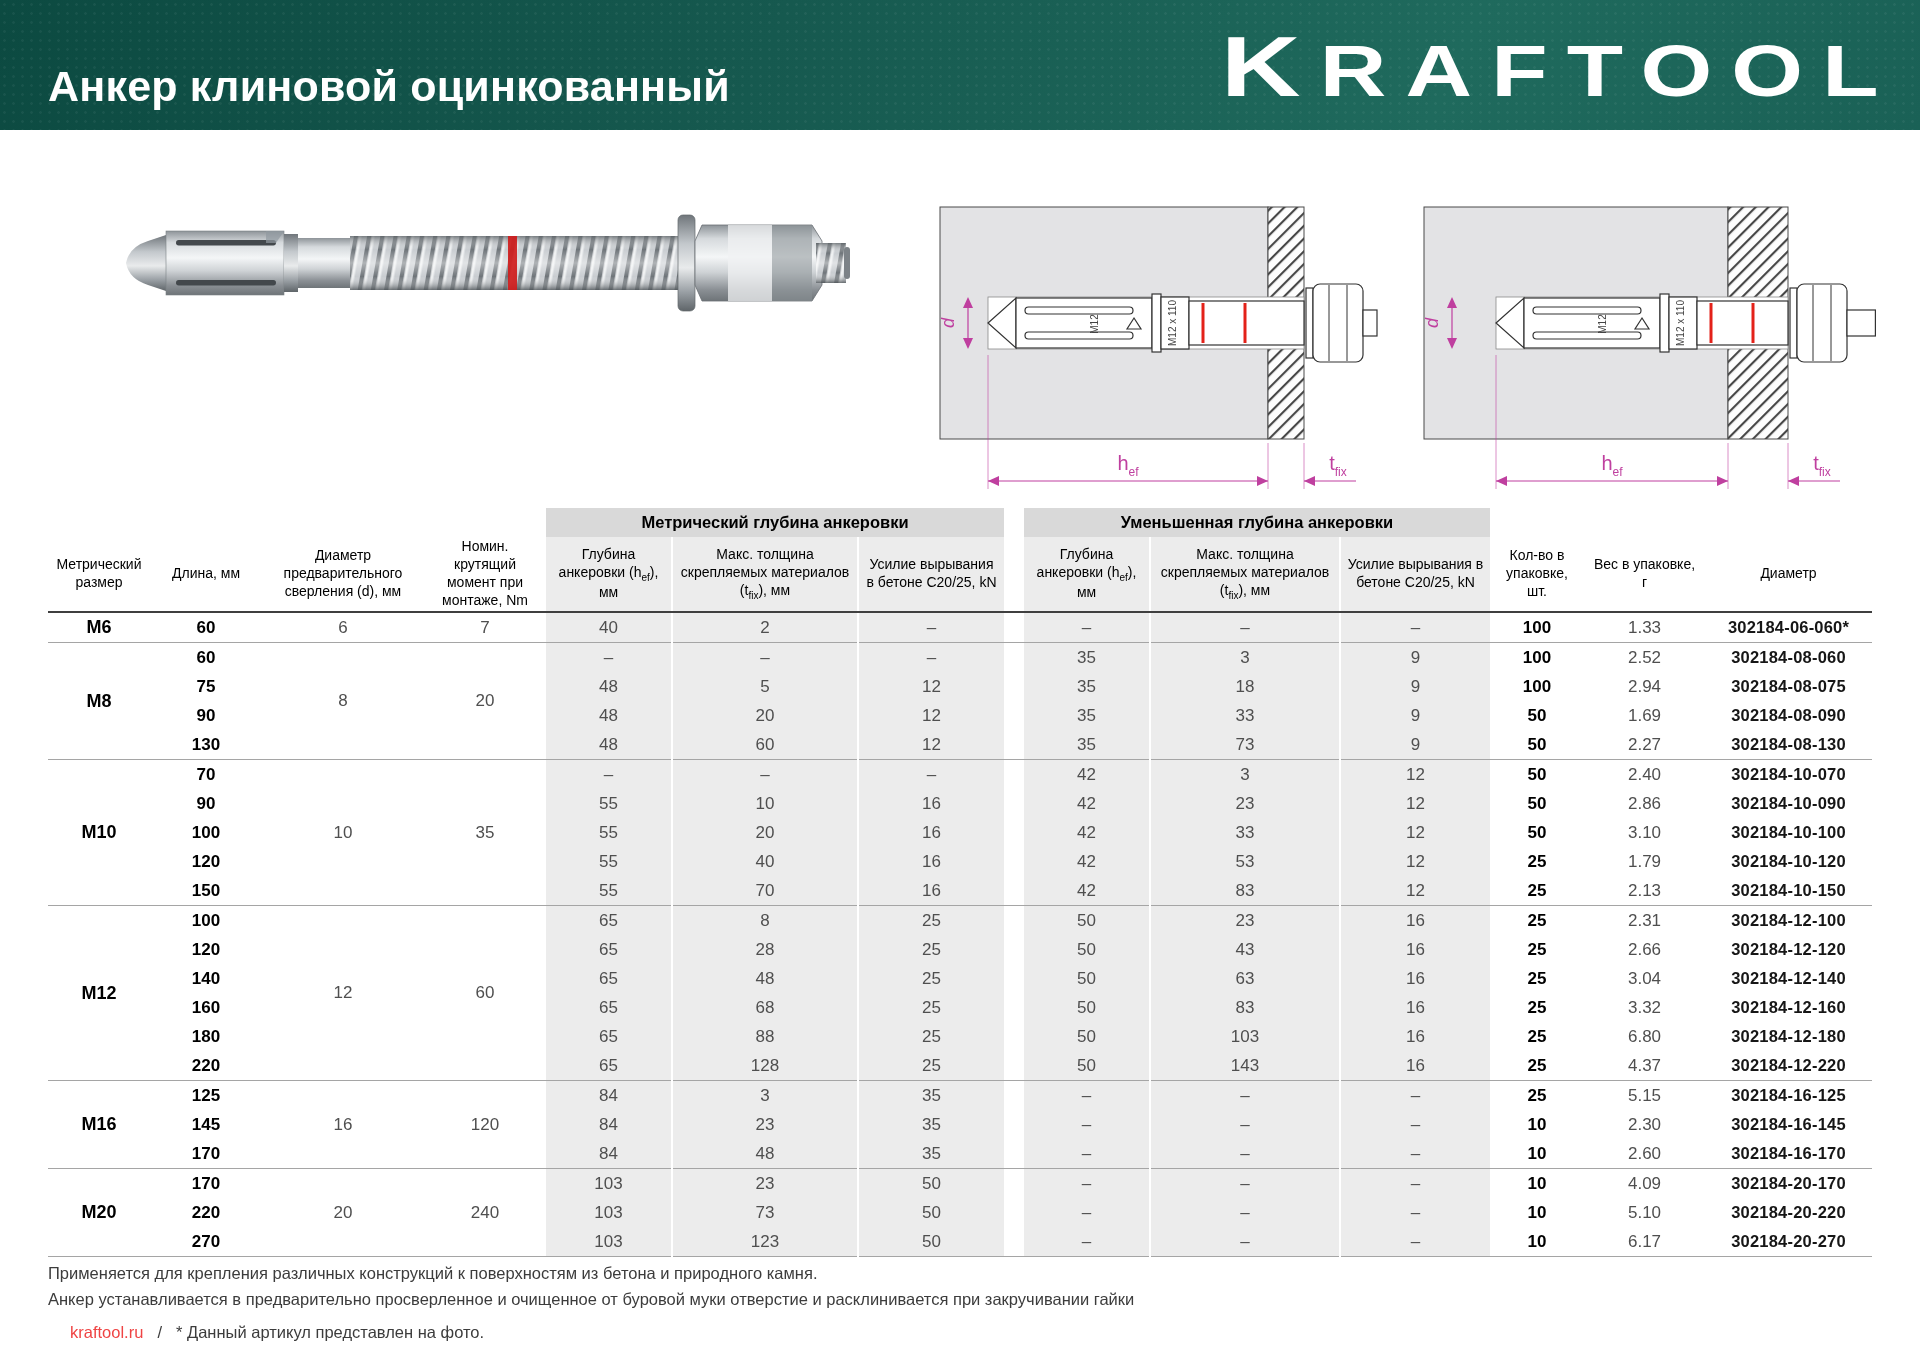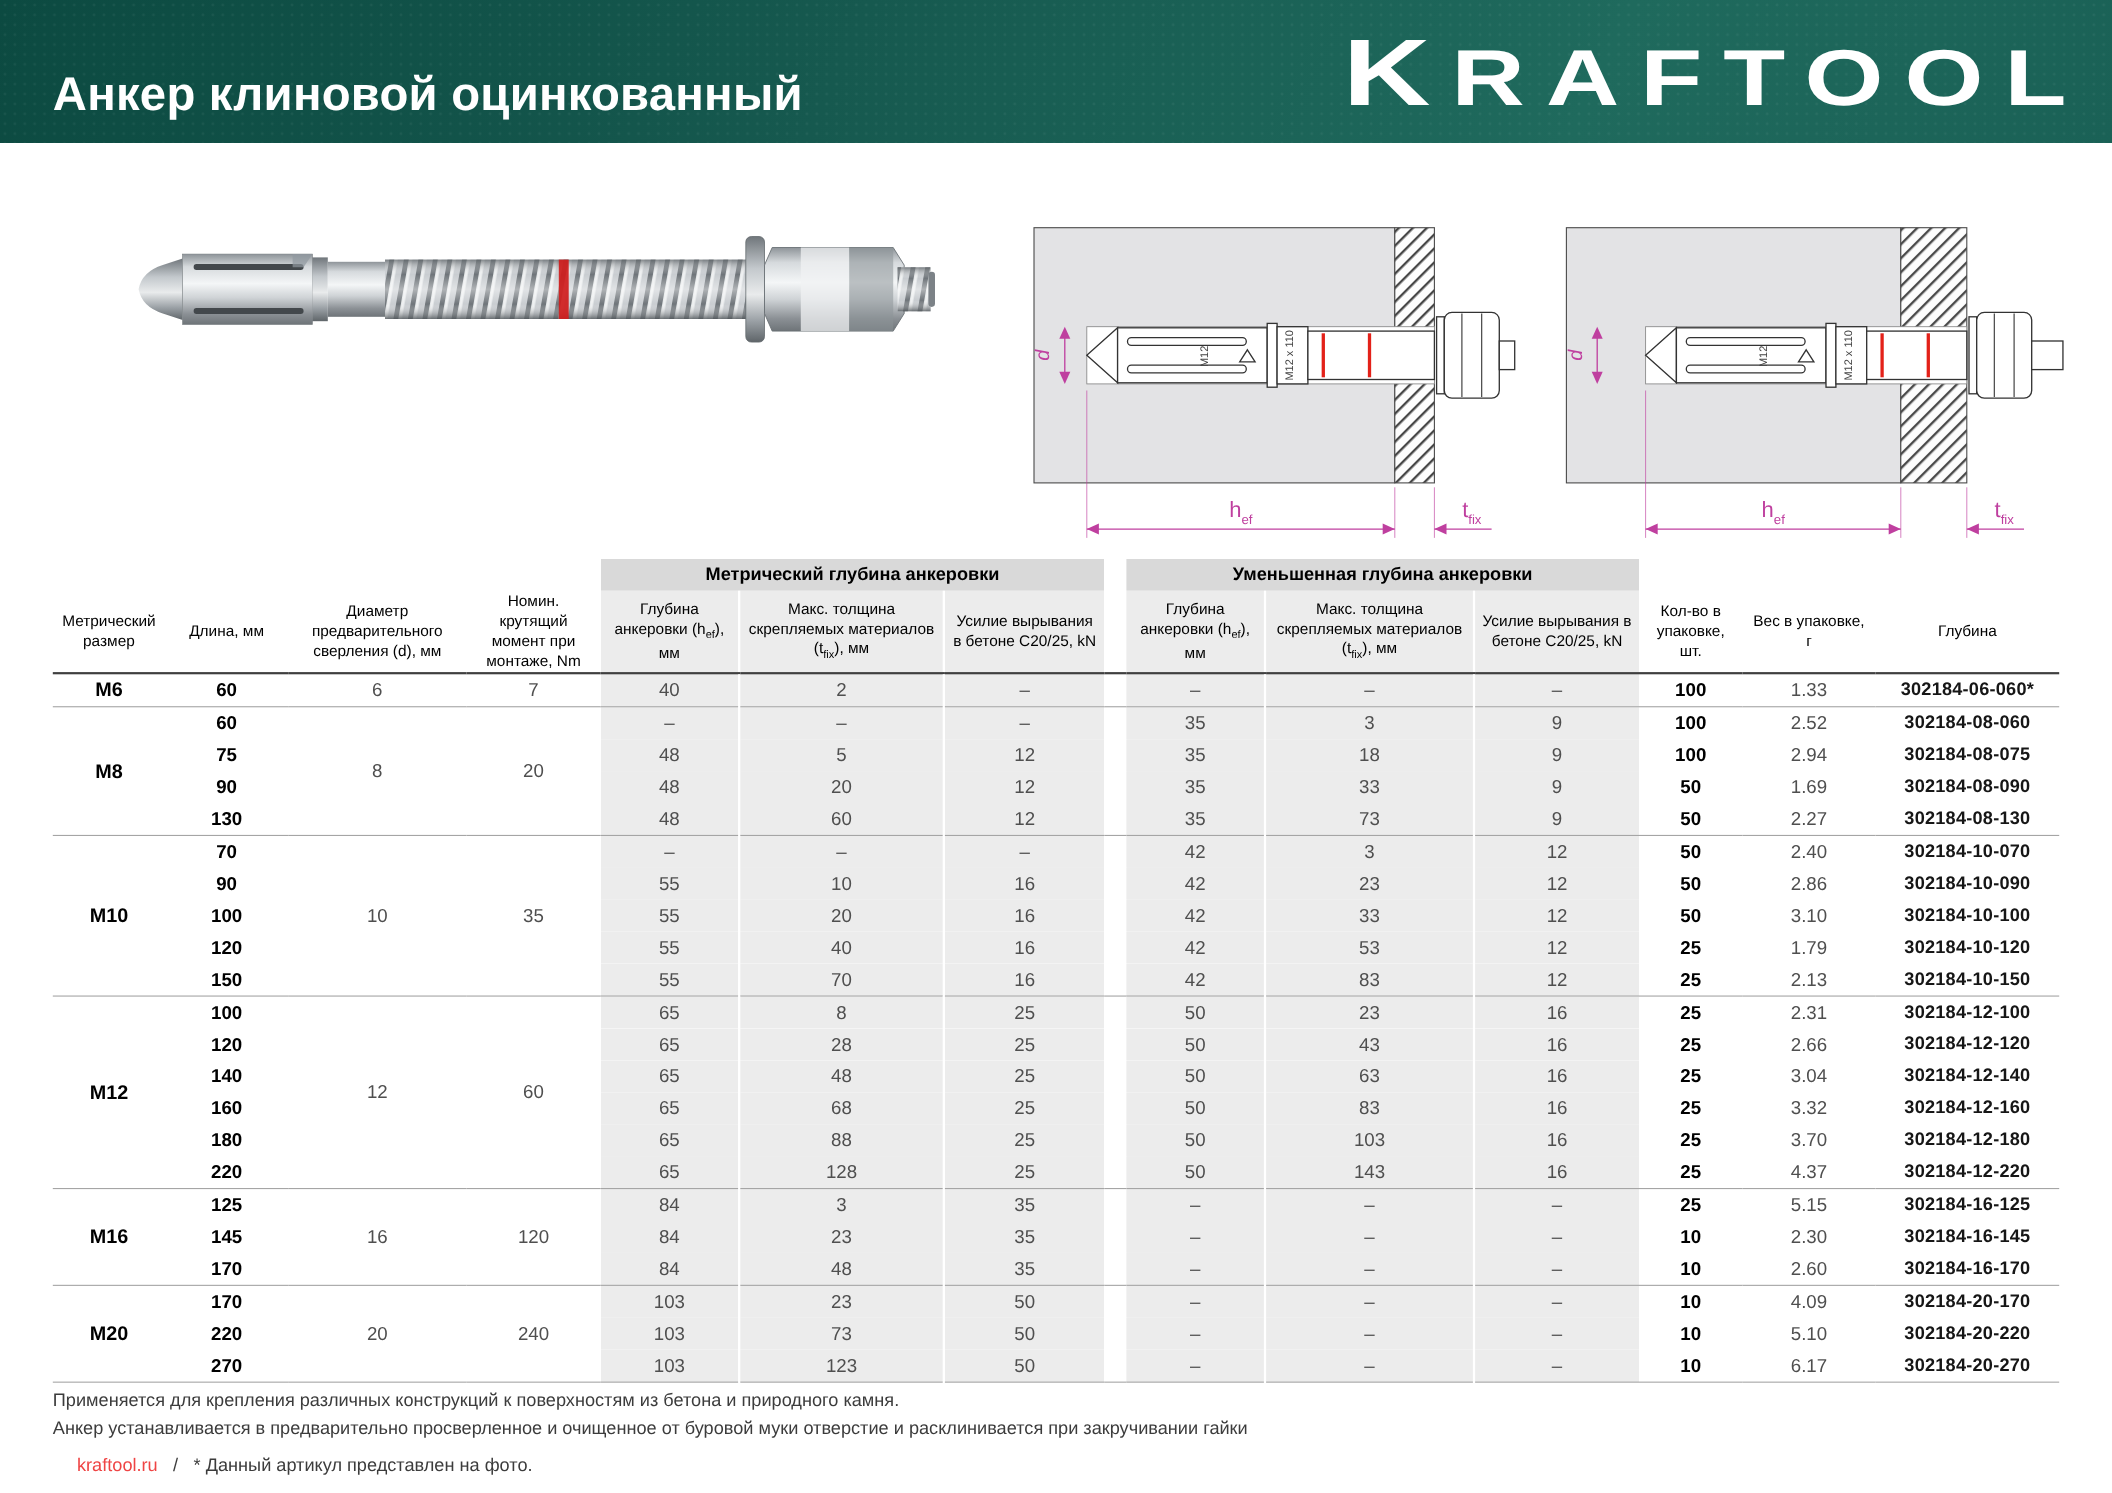--- a/index.html
+++ b/index.html
@@ -232,21 +232,21 @@
         <td class="hcell">Номин. крутящий момент при монтаже, Nm</td>
         <td class="hcell g gf"><span>Глубина анкеровки (h</span><sub>ef</sub><span>), мм</span></td>
         <td class="hcell g"><span>Макс. толщина скрепляемых материалов (t</span><sub>fix</sub><span>), мм</span></td>
         <td class="hcell g">Усилие вырывания в бетоне С20/25, kN</td>
         <td class="sp"></td>
         <td class="hcell g gf"><span>Глубина анкеровки (h</span><sub>ef</sub><span>), мм</span></td>
         <td class="hcell g"><span>Макс. толщина скрепляемых материалов (t</span><sub>fix</sub><span>), мм</span></td>
         <td class="hcell g">Усилие вырывания в бетоне С20/25, kN</td>
         <td class="hcell">Кол-во в упаковке, шт.</td>
         <td class="hcell">Вес в упаковке, г</td>
-        <td class="hcell">Глубина</td>
+        <td class="hcell">Диаметр</td>
       </tr>
     </thead>
     <tbody>
         <tr class="ge">
           <td class="b sz">М6</td>
           <td class="b">60</td>
           <td class="v">6</td>
           <td class="v">7</td>
           <td class="v g gf">40</td>
           <td class="v g">2</td>
@@ -440,21 +440,21 @@
         <tr>
           <td class="b">180</td>
           <td class="v g gf">65</td>
           <td class="v g">88</td>
           <td class="v g">25</td>
           <td class="sp"></td>
           <td class="v g gf">50</td>
           <td class="v g">103</td>
           <td class="v g">16</td>
           <td class="b">25</td>
-          <td class="v">3.70</td>
+          <td class="v">6.80</td>
           <td class="art">302184-12-180</td>
         </tr>
         <tr class="ge">
           <td class="b">220</td>
           <td class="v g gf">65</td>
           <td class="v g">128</td>
           <td class="v g">25</td>
           <td class="sp"></td>
           <td class="v g gf">50</td>
           <td class="v g">143</td>

